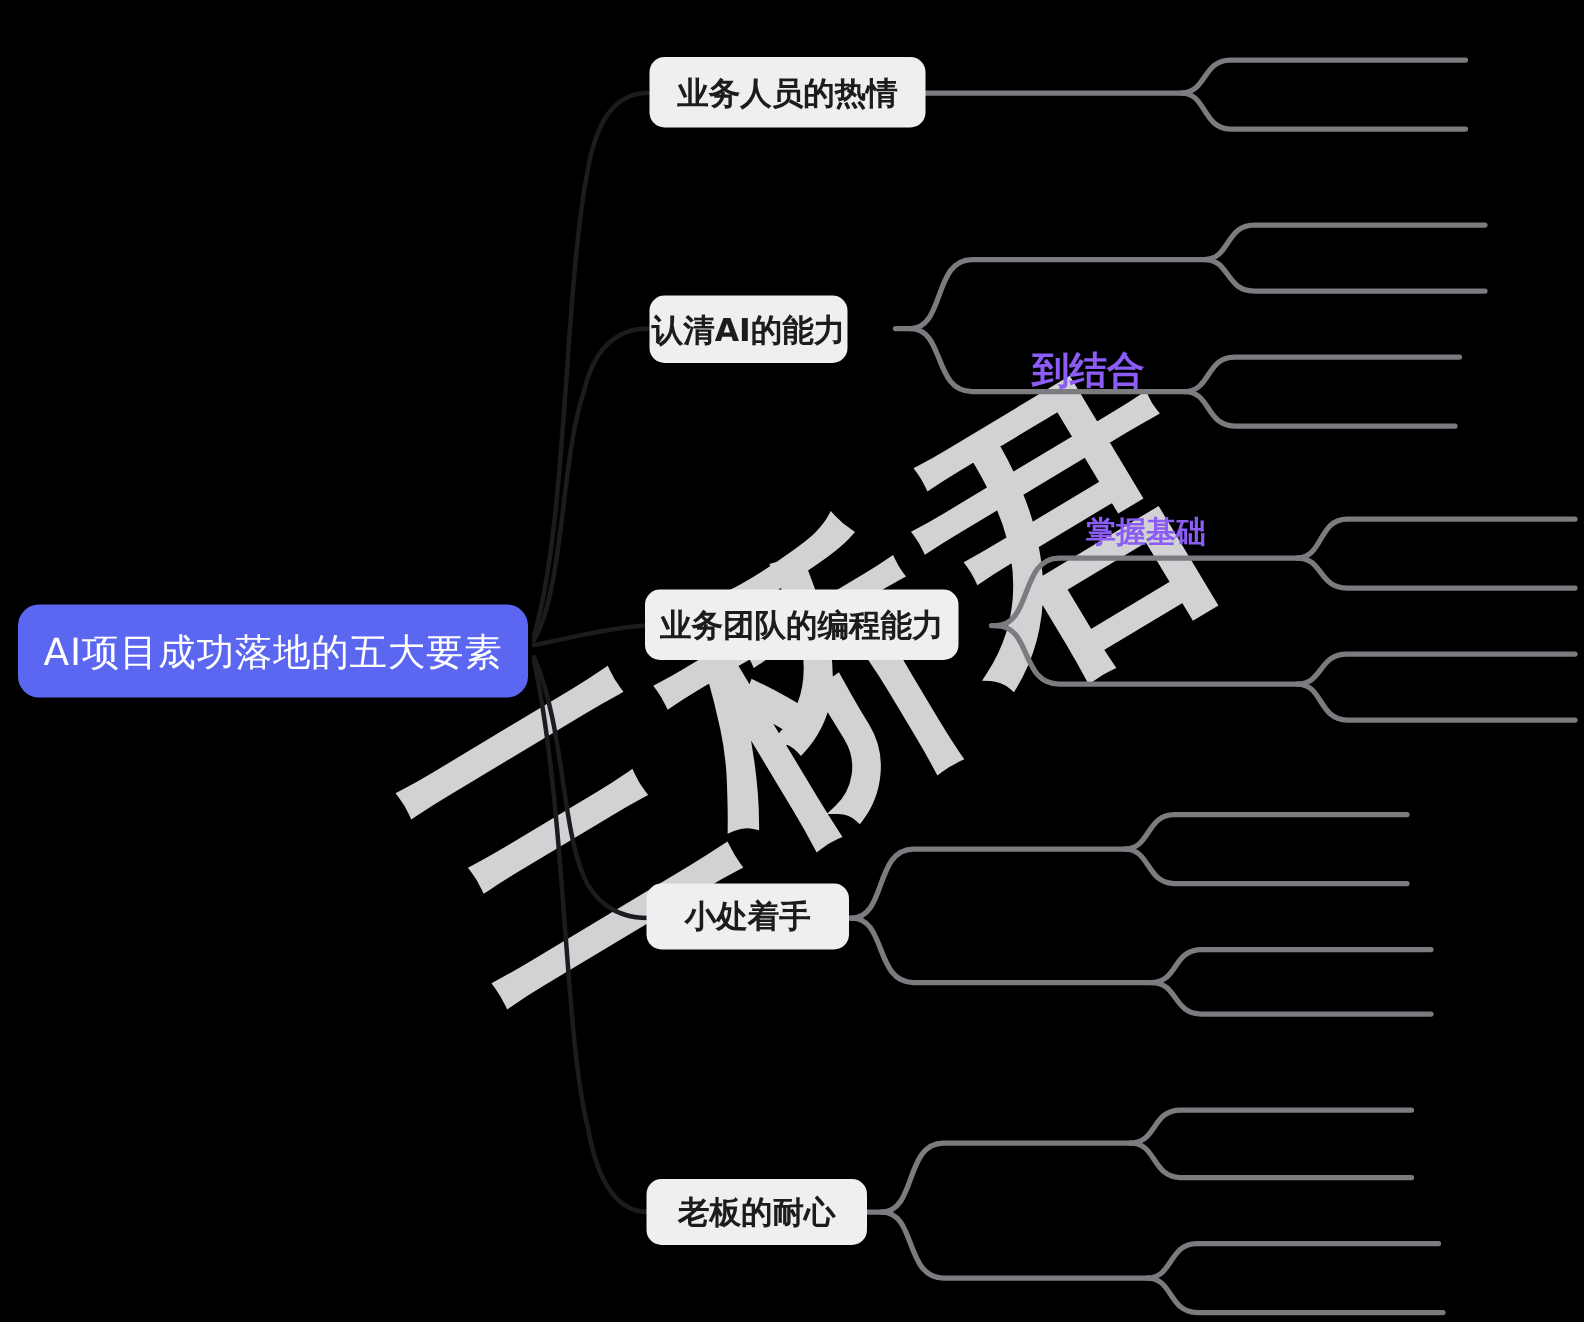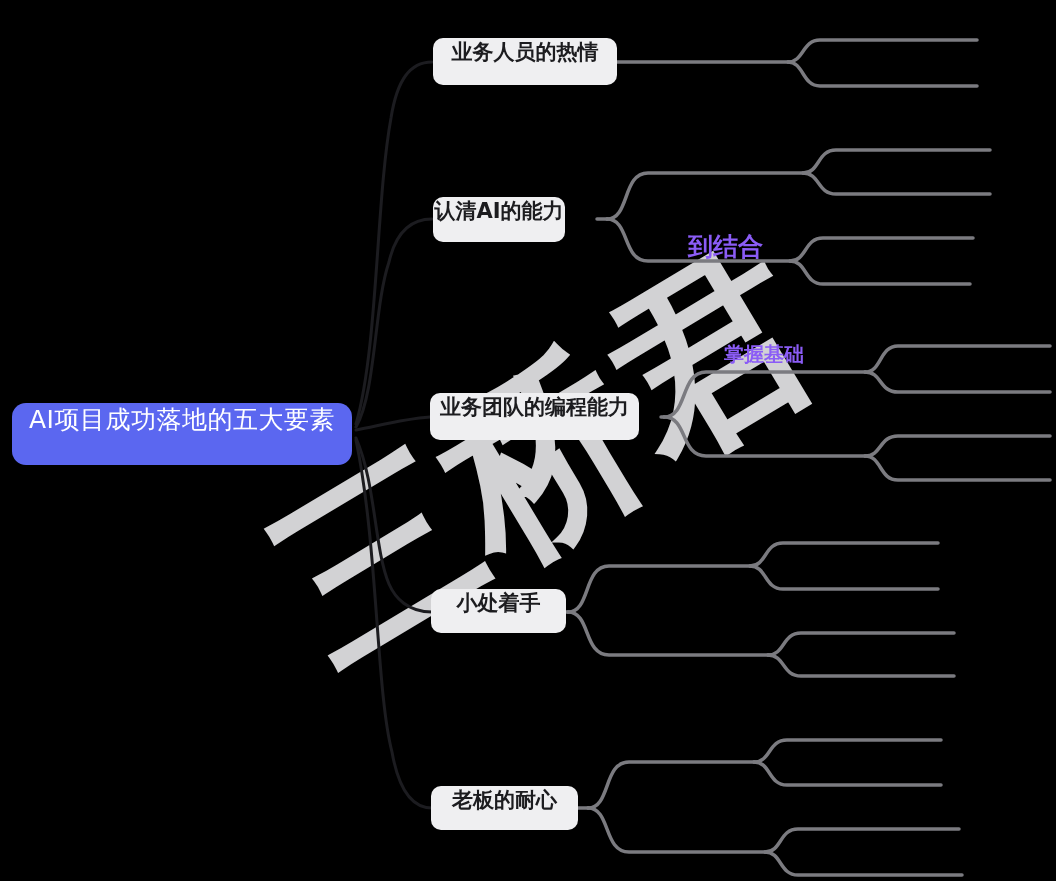--- a/index.html
+++ b/index.html
@@ -26,21 +26,21 @@
   
   svg.connectors{
     position:absolute;left:0;top:0;
     z-index:2;
   }
   .root-link{stroke:#1c1c20;stroke-width:3;fill:none;stroke-linecap:round;}
   .branch-link{stroke:#7b7b80;stroke-width:3.5;fill:none;stroke-linecap:round;}
   
   .node{
     position:absolute;
-    display:flex;align-items:flex-start;justify-content:center;
+    display:flex;align-items:center;justify-content:center;
     box-sizing:border-box;
     z-index:3;
     cursor:default;
   }
   .root-node{
     left:12px;top:403px;width:340px;height:62px;
     background:#5b67f0;
     border-radius:14px;
     color:#ffffff;
     font-size:25px;font-weight:400;

